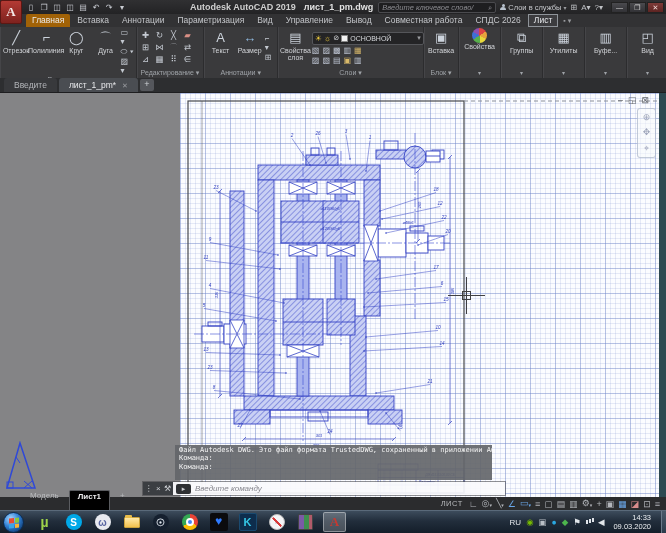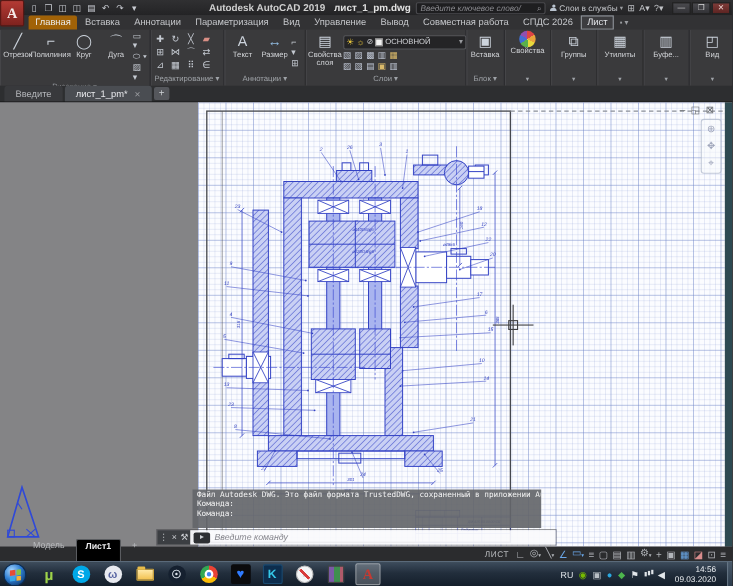--- a/index.html
+++ b/index.html
@@ -697,20 +697,20 @@
     <div class="tray">
       <span>RU</span>
       <span class="ti" style="color:#76b900">◉</span>
       <span class="ti" style="color:#b9bfc6">▣</span>
       <span class="ti" style="color:#2aa7e0">●</span>
       <span class="ti" style="color:#4db54d">◆</span>
       <span class="ti">⚑</span>
       <span class="bars"></span>
       <span class="ti">◀</span>
       <div class="clock">
-        <div>14:56</div>
+        <div>14:33</div>
         <div>09.03.2020</div>
       </div>
       <div class="showdesk"></div>
     </div>
   </div>
 
 </div>
 
 </body></html>

